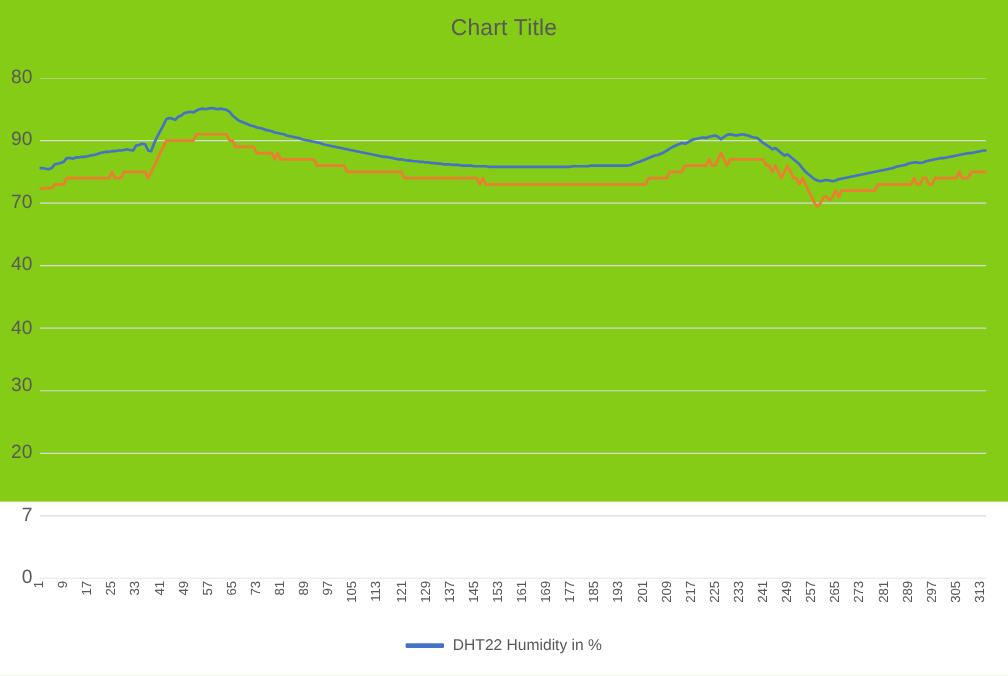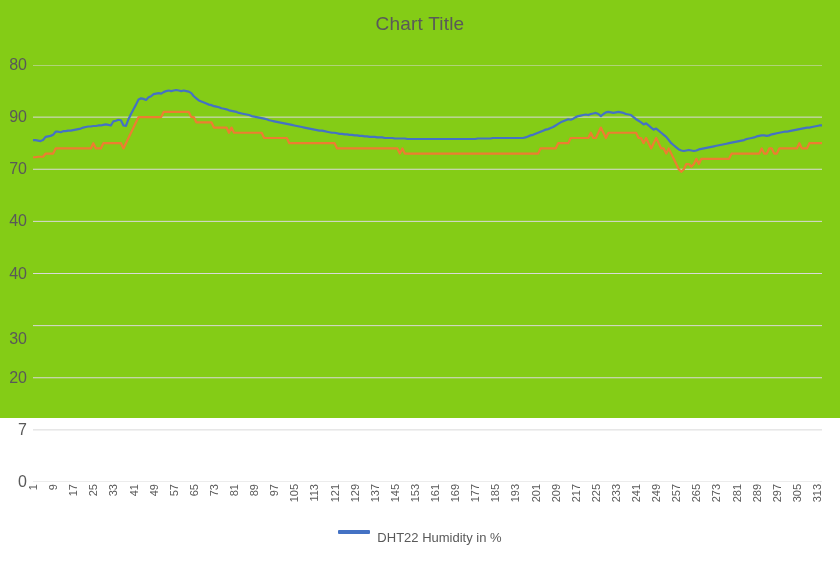--- a/index.html
+++ b/index.html
@@ -81,21 +81,21 @@
     left: 0;
     top: 530px;
     width: 840px;
     display: flex;
     justify-content: center;
     align-items: center;
     gap: 46px;
   }
   .legend-item {
     display: flex;
-    align-items: flex-start;
+    align-items: center;
     gap: 7px;
   }
   .legend-swatch {
     width: 32px;
     height: 4px;
     border-radius: 1px;
   }
   .legend-text {
     font-size: 13px;
     color: #595959;
@@ -106,21 +106,21 @@
 <body>
 
 <div id="chart-root">
 
   <div id="chart-title">Chart Title</div>
 
   <div id="ylabels">
       <div class="ylab" style="top: 482px;">0</div>
       <div class="ylab" style="top: 429.875px;">7</div>
       <div class="ylab" style="top: 377.75px;">20</div>
-      <div class="ylab" style="top: 339px; text-align: center;">30</div>
+      <div class="ylab" style="top: 322px; text-align: center;">30</div>
       <div class="ylab" style="top: 273.5px; text-align: right;">40</div>
       <div class="ylab" style="top: 221.375px;">40</div>
       <div class="ylab" style="top: 169.25px;">70</div>
       <div class="ylab" style="top: 117.125px;">90</div>
       <div class="ylab" style="top: 65px;">80</div>
     </div>
 
   <div id="plot-wrap">
     <svg id="plot-svg" viewBox="0 0 789 417" preserveAspectRatio="none">
       <g id="gridlines">

